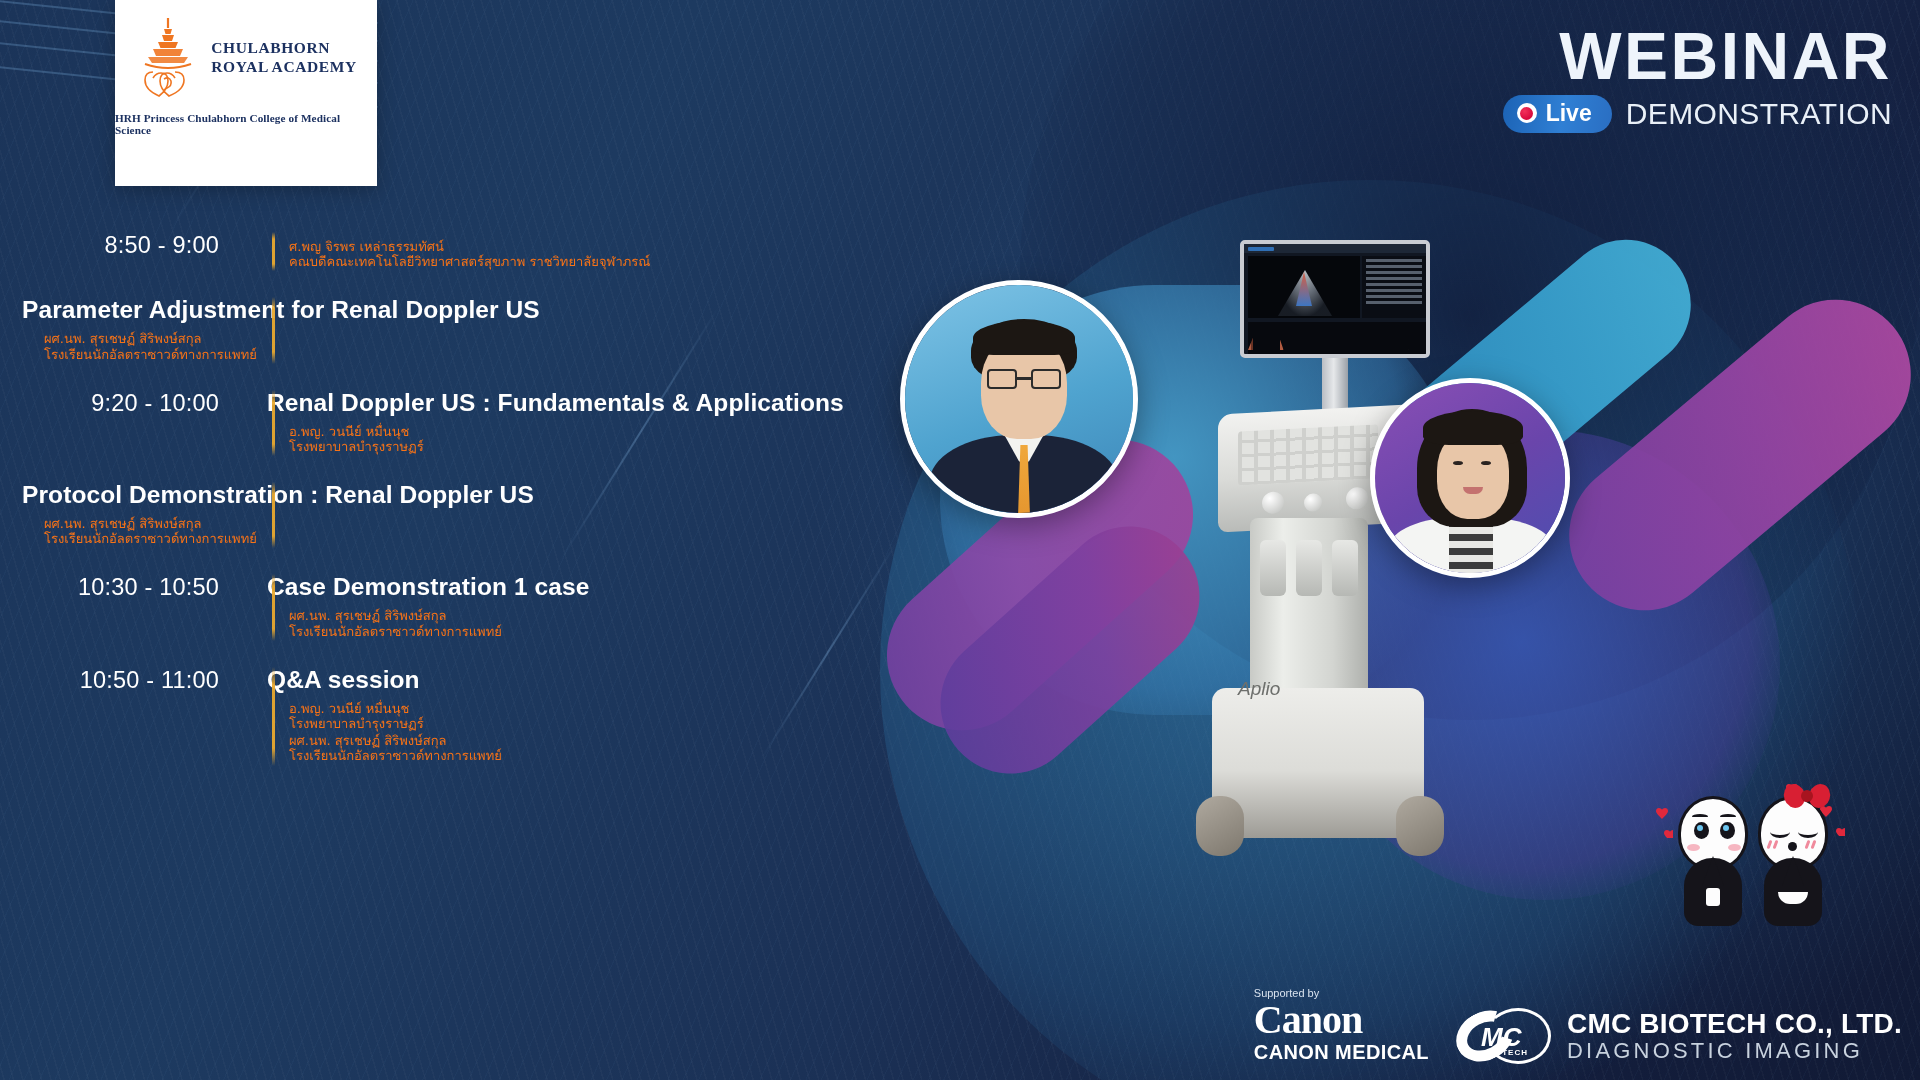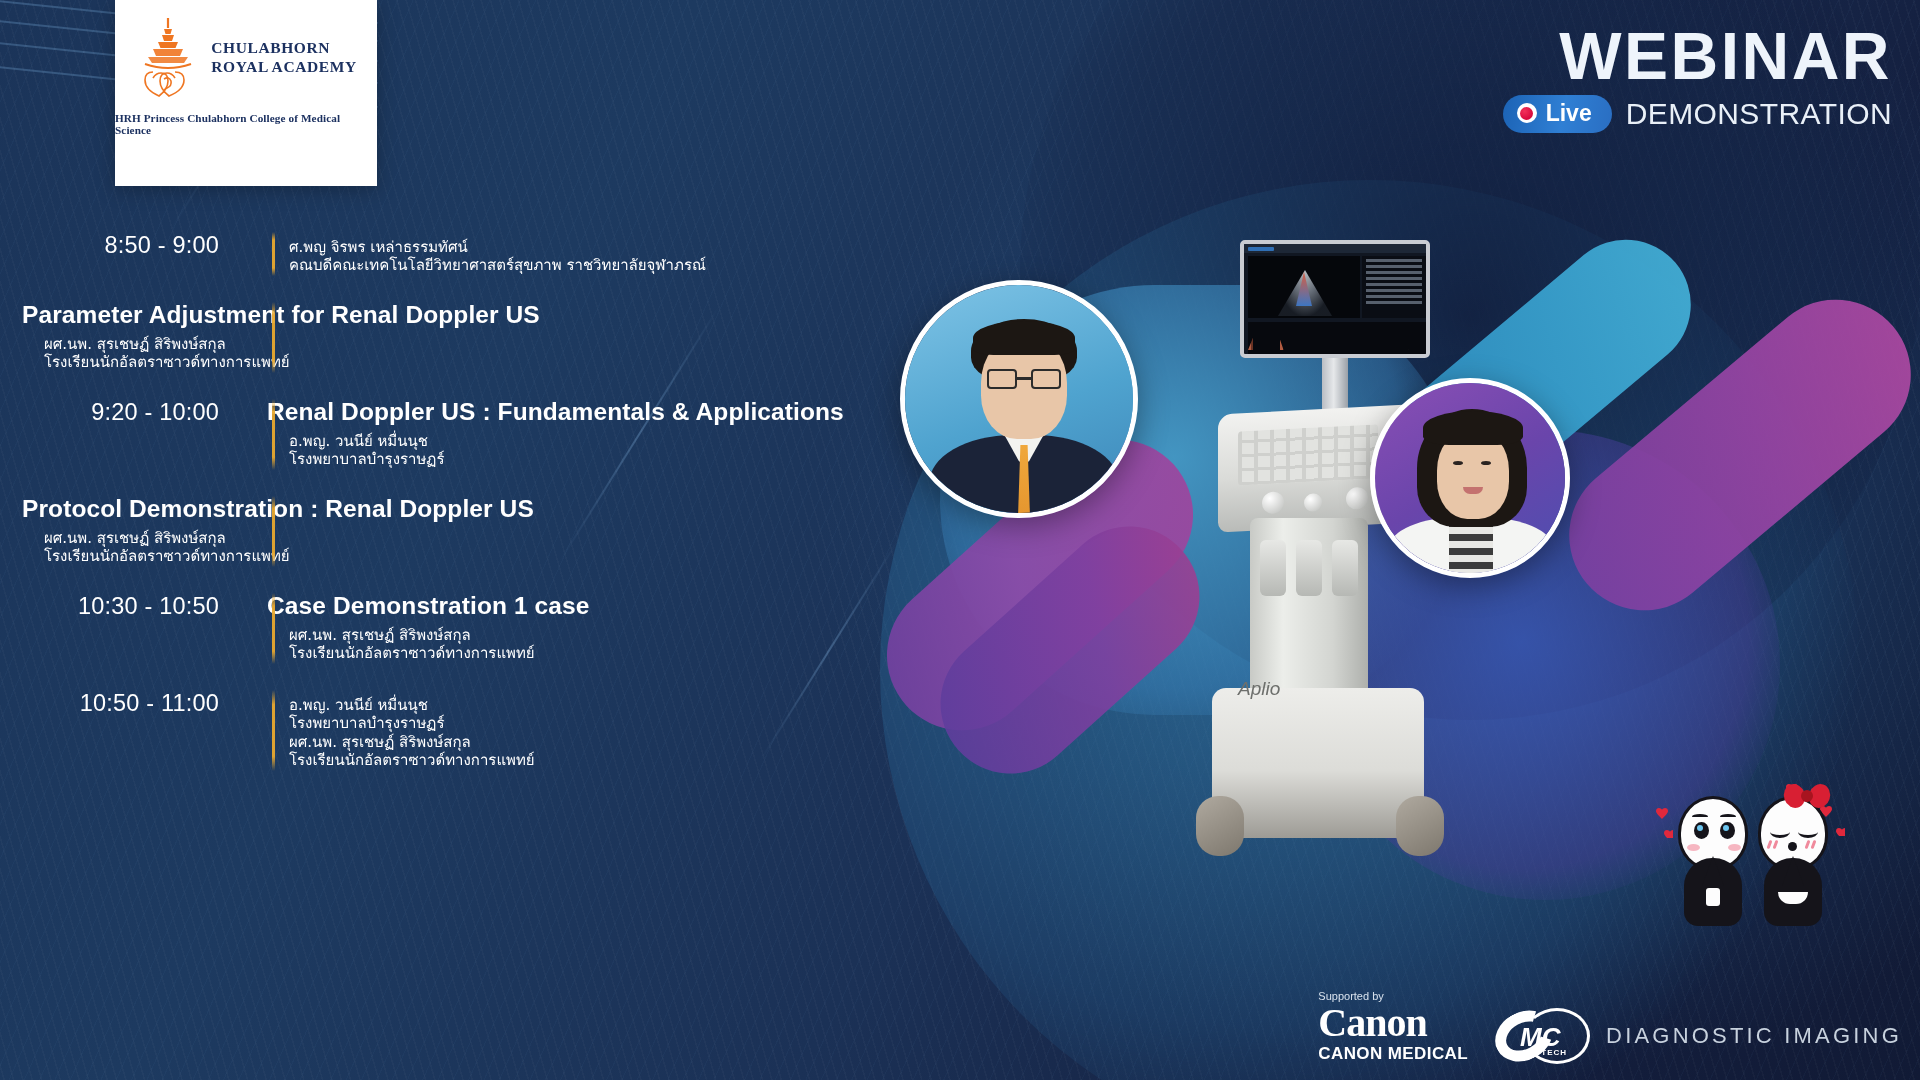--- a/index.html
+++ b/index.html
@@ -68,21 +68,21 @@
   .srow{display:flex;position:relative;}
   .stime{width:245px;text-align:right;padding-right:26px;color:#ffffff;
     font-family:"Liberation Sans",sans-serif;font-weight:400;font-size:23.5px;
     letter-spacing:.2px;flex:0 0 245px;}
   .sdivider{position:absolute;left:272px;top:0;bottom:0;width:3px;
     background:linear-gradient(180deg,rgba(232,168,47,0) 0%,rgba(232,168,47,.95) 18%,rgba(232,168,47,.95) 82%,rgba(232,168,47,0) 100%);}
   .sbody{padding-left:22px;}
   .stitle{color:#ffffff;font-family:"Liberation Sans",sans-serif;font-weight:700;
     font-size:24.5px;letter-spacing:.1px;line-height:1.1;}
   .sspk{margin-top:7px;padding-left:22px;}
-  .sspk div{color:#ffffff;font-size:15px;line-height:1.17;white-space:nowrap;}
+  .sspk div{color:#f97316;font-size:13px;line-height:1.17;white-space:nowrap;}
   .sspk .spk-block{margin-bottom:2px;}
   .gap{height:26px;}
 
   
   .stage{position:absolute;left:980px;top:180px;width:940px;height:760px;}
   .blob{position:absolute;border-radius:999px;}
   .blob-teal{left:-40px;top:105px;width:520px;height:430px;
     background:radial-gradient(circle at 45% 40%,rgba(72,160,205,.88),rgba(55,125,180,.55) 60%,rgba(45,100,160,0) 78%);}
   .blob-purple{left:-120px;top:330px;width:360px;height:150px;border-radius:90px;
     transform:rotate(-42deg);
@@ -180,21 +180,21 @@
     clip-path:path("M6,11 C2,7 0,5 0,3 C0,1 1.2,0 3,0 C4.2,0 5.4,0.8 6,1.8 C6.6,0.8 7.8,0 9,0 C10.8,0 12,1 12,3 C12,5 10,7 6,11 Z");}
   .squint{position:absolute;width:20px;height:12px;border-bottom:3px solid #15141a;border-radius:50%;}
   .blush-line{position:absolute;width:3px;height:9px;background:#f08a9c;transform:rotate(20deg);border-radius:2px;}
 
   
   .sponsors{position:absolute;right:18px;bottom:16px;display:flex;align-items:flex-end;gap:26px;}
   .sup-by{color:#d8e2ee;font-size:11px;font-family:"Liberation Sans",sans-serif;margin-bottom:2px;}
   .canon{color:#fff;font-family:"Liberation Serif",serif;font-weight:700;font-size:40px;
     letter-spacing:-1px;line-height:.95;}
   .canon-sub{color:#fff;font-family:"Liberation Sans",sans-serif;font-weight:700;
-    font-size:17px;letter-spacing:.4px;margin-top:2px;}
+    font-size:20px;letter-spacing:.4px;margin-top:2px;}
   .cmc-wrap{display:flex;align-items:center;gap:14px;}
   .cmc-mark{width:98px;height:56px;position:relative;}
   .cmc-c{position:absolute;left:0;top:4px;width:60px;height:48px;border-radius:50%;
     border:11px solid #fff;border-right-color:transparent;transform:rotate(-28deg);}
   .cmc-ring{position:absolute;left:30px;top:0;width:66px;height:56px;border-radius:50%;
     border:3px solid #fff;border-left-color:transparent;}
   .cmc-m{position:absolute;left:26px;top:14px;color:#fff;font-weight:700;font-size:26px;
     font-family:"Liberation Sans",sans-serif;font-style:italic;}
   .cmc-bt{position:absolute;left:30px;top:40px;color:#fff;font-size:8px;font-weight:700;
     letter-spacing:1px;font-family:"Liberation Sans",sans-serif;}
@@ -327,20 +327,21 @@
             <div>โรงเรียนนักอัลตราซาวด์ทางการแพทย์</div>
           </div>
         </div>
       </div>
     </div>
     <div class="gap"></div>
     <div class="srow">
       <div class="stime">10:50 - 11:00</div>
       <div class="sdivider"></div>
       <div class="sbody">
+        <div class="stitle">Q&amp;A session</div>
         <div class="sspk">
           <div class="spk-block">
             <div>อ.พญ. วนนีย์  หมื่นนุช</div>
             <div>โรงพยาบาลบำรุงราษฏร์</div>
           </div>
           <div class="spk-block">
             <div>ผศ.นพ. สุรเชษฏ์   สิริพงษ์สกุล</div>
             <div>โรงเรียนนักอัลตราซาวด์ทางการแพทย์</div>
           </div>
         </div>
@@ -482,16 +483,17 @@
     <div class="canon-sub">CANON MEDICAL</div>
   </div>
   <div class="cmc-wrap">
     <div class="cmc-mark">
       <div class="cmc-c"></div>
       <div class="cmc-ring"></div>
       <div class="cmc-m">MC</div>
       <div class="cmc-bt">BIOTECH</div>
     </div>
     <div>
+      <div class="cmc-t1">CMC BIOTECH CO., LTD.</div>
       <div class="cmc-t2">DIAGNOSTIC IMAGING</div>
     </div>
   </div>
 </div>
 
 </body></html>

